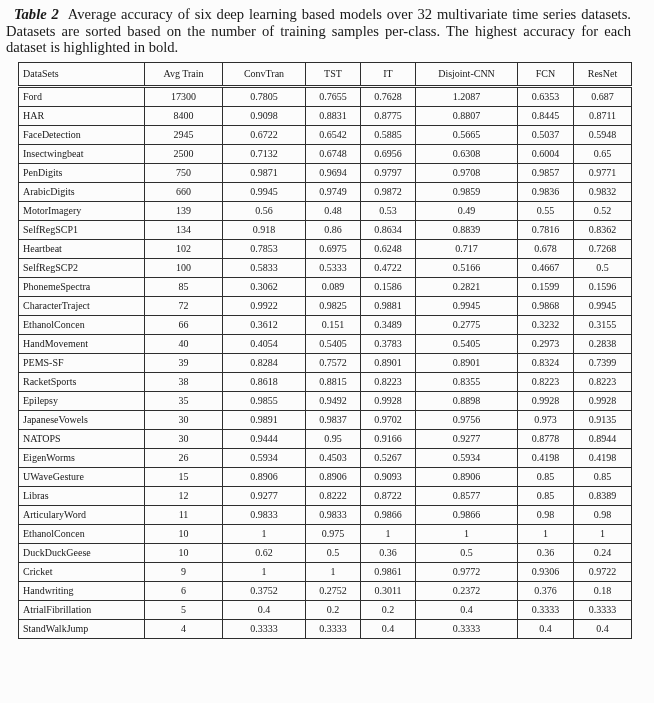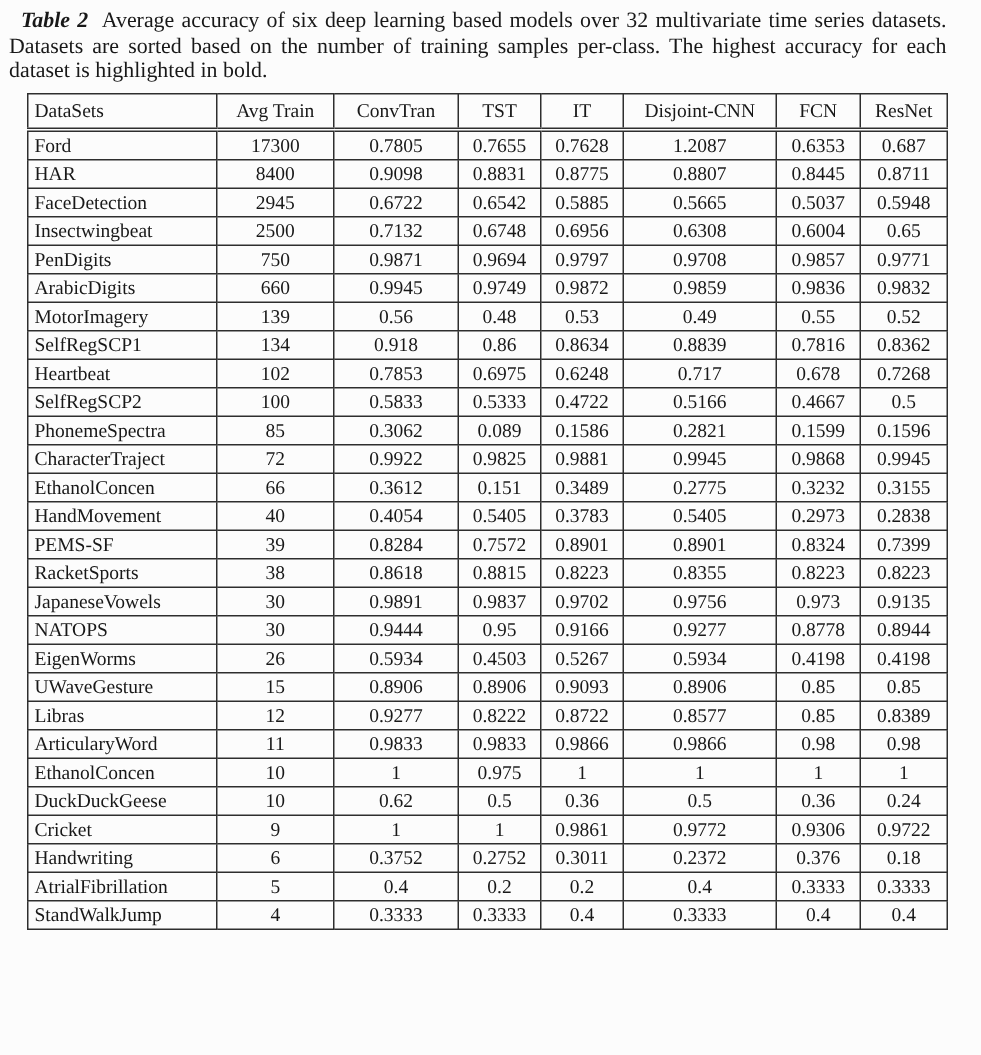--- a/index.html
+++ b/index.html
@@ -31,21 +31,21 @@
     padding-right: 9px;
     font-style: italic;
   }
   table.results {
     position: absolute;
     left: 18px;
     top: 62px;
     width: 613px;
     border-collapse: collapse;
     table-layout: fixed;
-    font-size: 13px;
+    font-size: 10px;
   }
   table.results th,
   table.results td {
     border: 1px solid #2e2e2e;
     padding: 0;
     text-align: center;
     height: 18px;
     line-height: 18px;
     white-space: nowrap;
     overflow: hidden;
@@ -256,20 +256,30 @@
         <td class="ds">RacketSports</td>
         <td>38</td>
         <td>0.8618</td>
         <td class="best">0.8815</td>
         <td>0.8223</td>
         <td>0.8355</td>
         <td>0.8223</td>
         <td>0.8223</td>
       </tr>
       <tr>
+        <td class="ds">Epilepsy</td>
+        <td>35</td>
+        <td>0.9855</td>
+        <td>0.9492</td>
+        <td class="best">0.9928</td>
+        <td>0.8898</td>
+        <td class="best">0.9928</td>
+        <td class="best">0.9928</td>
+      </tr>
+      <tr>
         <td class="ds">JapaneseVowels</td>
         <td>30</td>
         <td class="best">0.9891</td>
         <td>0.9837</td>
         <td>0.9702</td>
         <td>0.9756</td>
         <td>0.973</td>
         <td>0.9135</td>
       </tr>
       <tr>

